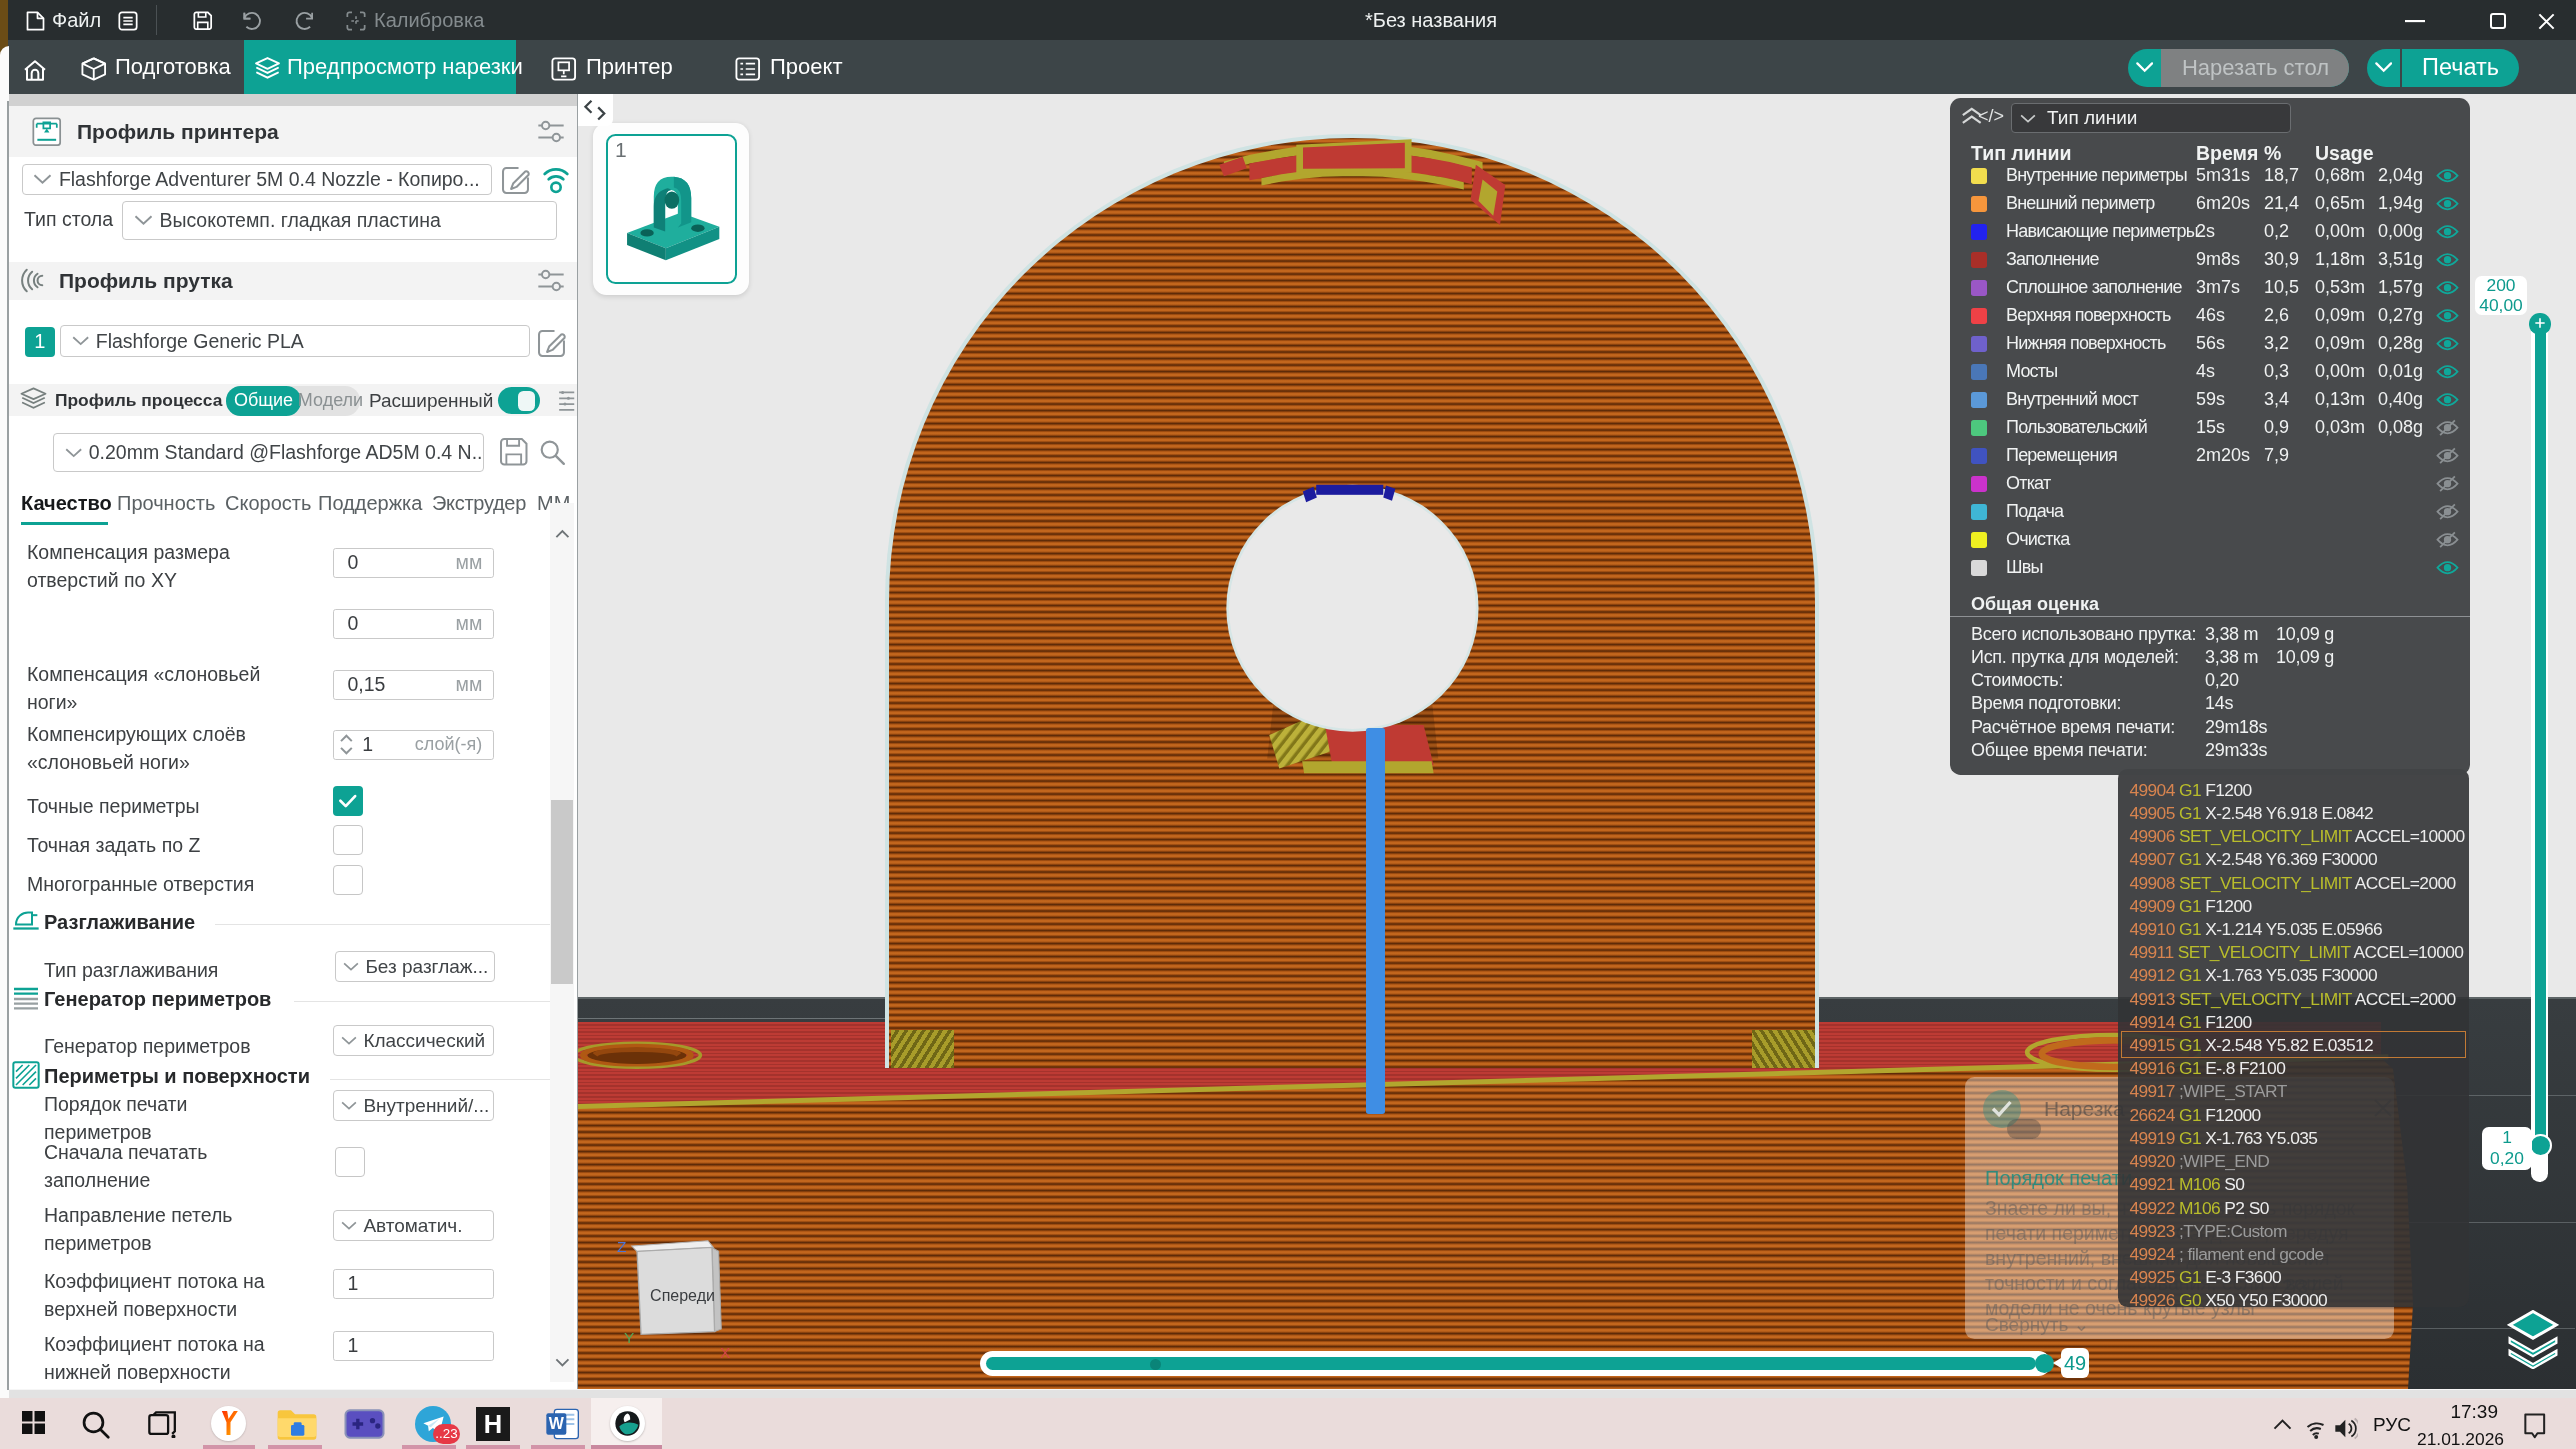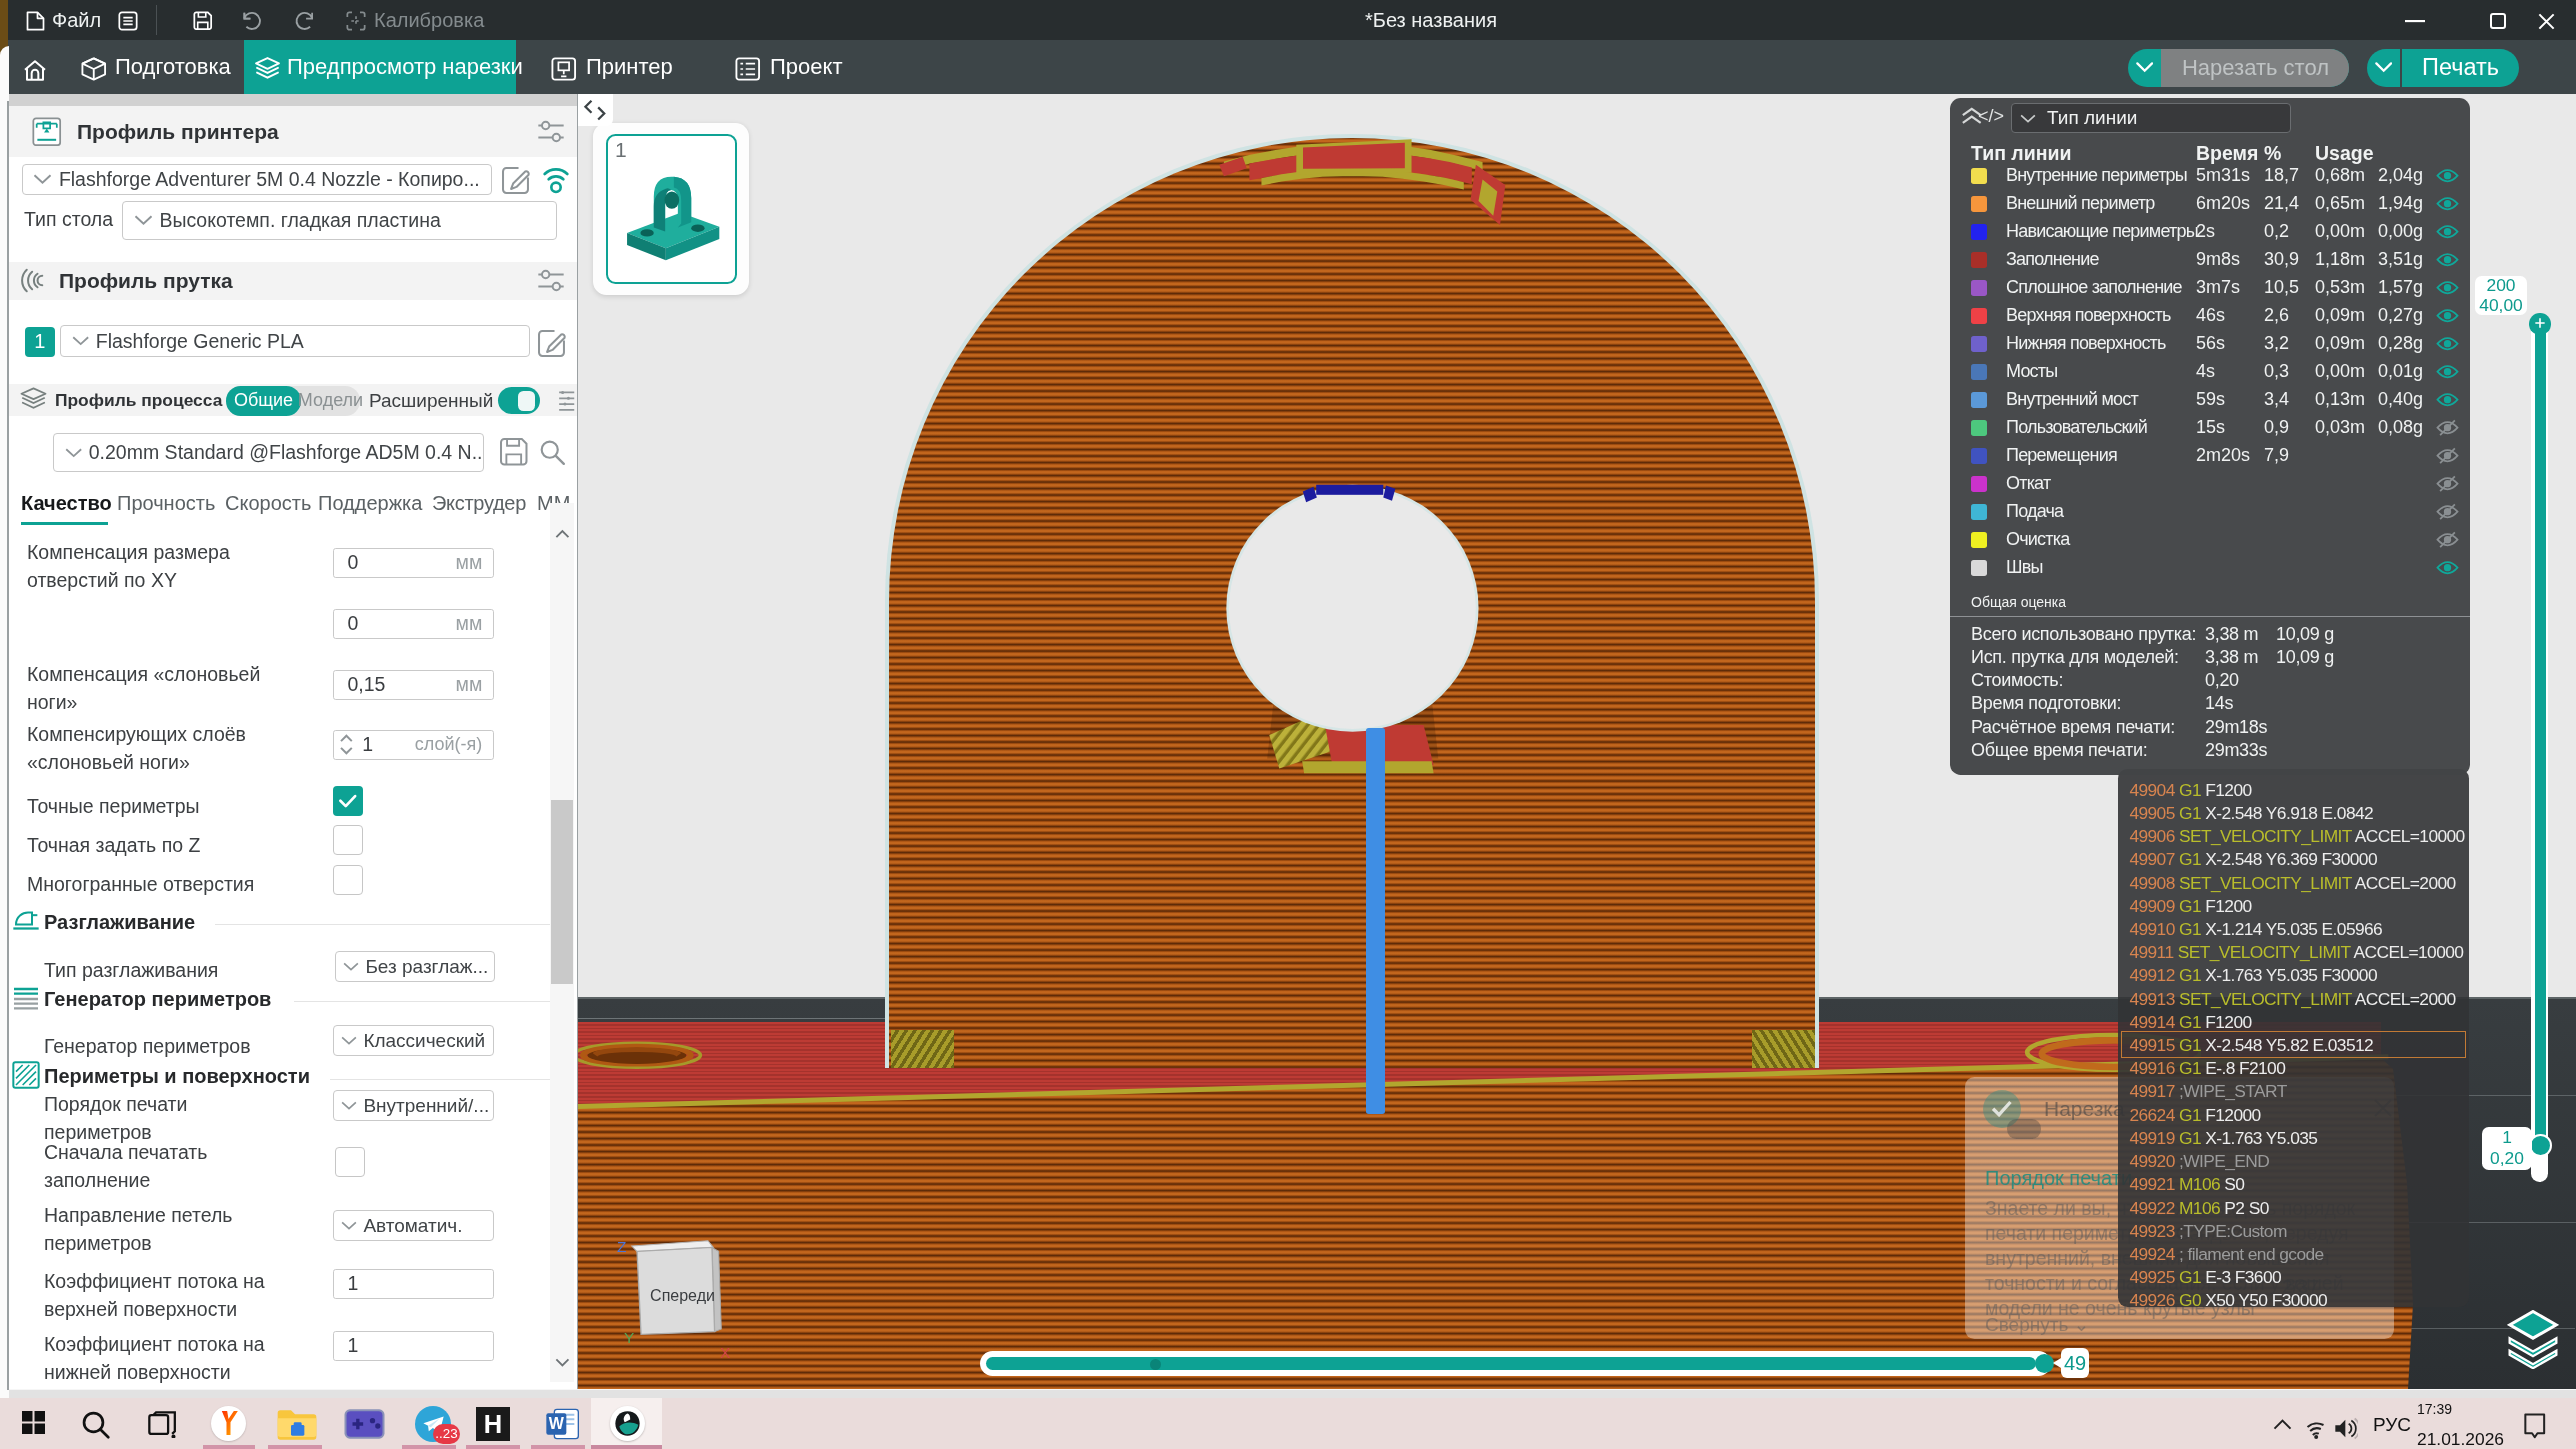--- a/index.html
+++ b/index.html
@@ -509,21 +509,21 @@
           <div class="lc2"></div>
           <div class="lc3"></div>
           <div class="lc4"></div>
           <div class="leye">
             <svg width="23" height="17.4" viewBox="0 0 34 26">
               <path d="M2 13 Q17 -4 32 13 Q17 30 2 13 Z" fill="none" stroke="#0fa89a" stroke-width="2.6"></path>
               <circle cx="17" cy="13" r="5.5" fill="#0fa89a"></circle>
             </svg>
           </div>
         </div>
-<div class="ab" style="left:21px;top:496px;font-size:14px;font-weight:normal">Общая оценка</div>
+<div class="ab" style="left:21px;top:496px;font-size:18px;font-weight:bold">Общая оценка</div>
 <div class="ab" style="left:0;top:518px;width:520px;height:1.3px;background:#8e9194"></div>
 <div class="srow" style="top:526px">Всего использовано прутка:<span class="sv1">3,38 m</span><span class="sv2">10,09 g</span></div>
 <div class="srow" style="top:549px">Исп. прутка для моделей:<span class="sv1">3,38 m</span><span class="sv2">10,09 g</span></div>
 <div class="srow" style="top:572px">Стоимость:<span class="sv1">0,20</span><span class="sv2"></span></div>
 <div class="srow" style="top:595px">Время подготовки:<span class="sv1">14s</span><span class="sv2"></span></div>
 <div class="srow" style="top:619px">Расчётное время печати:<span class="sv1">29m18s</span><span class="sv2"></span></div>
 <div class="srow" style="top:642px">Общее время печати:<span class="sv1">29m33s</span><span class="sv2"></span></div>
 </div>
 
     <div class="ab" style="left:1953px;top:220px;width:17.4px;height:868px;background:#fff;border-radius:8.7px"></div>
@@ -850,21 +850,21 @@
         <path d="M6 18 A 15 15 0 0 1 22 15" fill="none" stroke="#222" stroke-width="3"></path>
         <path d="M10 24 A 8 8 0 0 1 19 22" fill="none" stroke="#222" stroke-width="3"></path>
         <circle cx="15" cy="27" r="3" fill="#222"></circle>
       </svg>
     <svg class="ab" style="left:2334px;top:19px" width="24" height="23" viewBox="0 0 36 34">
         <path d="M2 12 h7 l8 -8 v26 l-8 -8 h-7 z" fill="#222"></path>
         <path d="M22 10 a 8 8 0 0 1 0 14 M26 5 a 14 14 0 0 1 0 24" fill="none" stroke="#222" stroke-width="2.6"></path>
         <path d="M31 2 a 19 19 0 0 1 0 30" fill="none" stroke="#b9aeae" stroke-width="2.6"></path>
       </svg>
     <div class="ab" style="left:2373px;top:16px;font-size:19px;color:#111">РУС</div>
-    <div class="ab" style="left:2417px;top:2.7px;width:81px;text-align:left;font-size:14px;color:#111">17:39</div>
+    <div class="ab" style="left:2417px;top:2.7px;width:81px;text-align:right;font-size:19px;color:#111">17:39</div>
     <div class="ab" style="left:2417px;top:31px;width:81px;text-align:center;font-size:17.4px;color:#111">21.01.2026</div>
     <svg class="ab" style="left:2524px;top:14.8px" width="21.5" height="27" viewBox="0 0 32 40">
         <path d="M2 2 h28 v28 h-10 l-4 6 -4 -6 h-10 z" fill="none" stroke="#222" stroke-width="3" stroke-linejoin="round"></path>
       </svg>
   </div>
   <div class="ab" style="left:0;top:0;width:8px;height:1398px;background:#fbfbfb"></div>
   <div class="ab" style="left:0;top:0;width:8px;height:87px;background:#6b4c16"></div>
   <div class="ab" style="left:0;top:46px;width:9.4px;height:1352px;background:#fbfbfb;border-radius:9.4px 0 0 0"></div>
   <div class="ab" style="left:7.4px;top:101px;width:1.3px;height:1289px;background:#9aa0a2"></div>
 </div>

